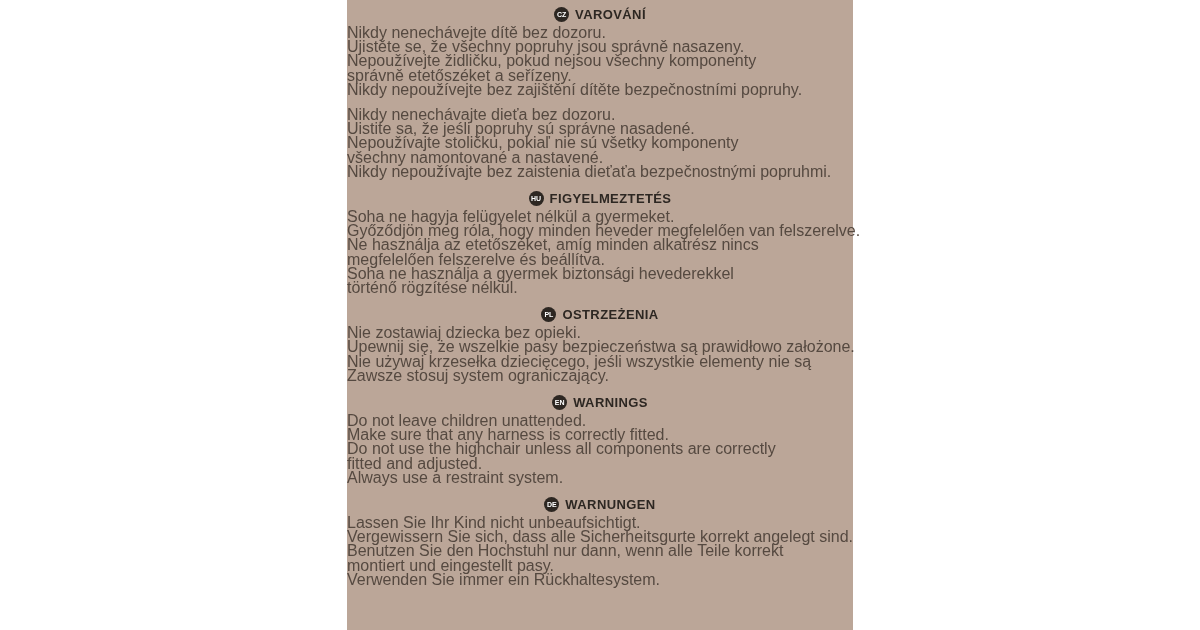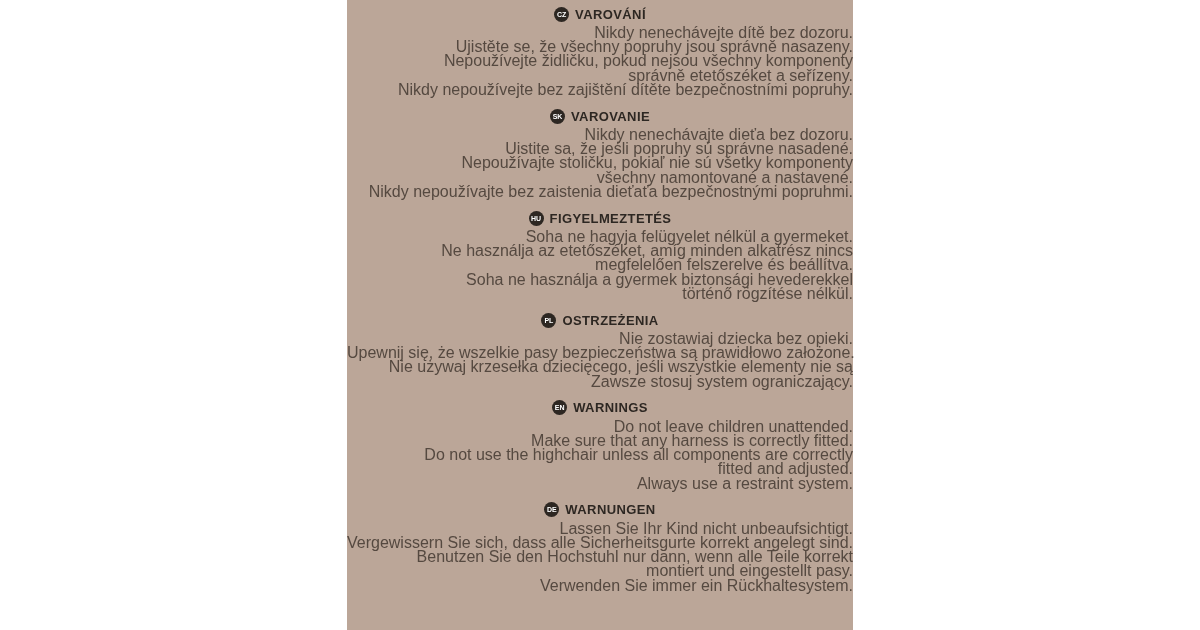--- a/index.html
+++ b/index.html
@@ -22,21 +22,21 @@
     height: 630px;
     background: var(--panel_background, #bba698);
     padding-top: 6px;
     display: flex;
     flex-direction: column;
     align-items: center;
     gap: 11px;
   }
   .warning-section {
     width: 100%;
-    text-align: right;
+    text-align: left;
   }
   .section-heading {
     display: flex;
     align-items: center;
     justify-content: center;
     gap: 6px;
     height: 16px;
     margin-bottom: 4px;
   }
   .section-title {
@@ -82,40 +82,37 @@
     <div class="section-body">
           <div class="warning-line">Nikdy nenechávejte dítě bez dozoru.</div>
           <div class="warning-line">Ujistěte se, že všechny popruhy jsou správně nasazeny.</div>
           <div class="warning-line">Nepoužívejte židličku, pokud nejsou všechny komponenty</div>
           <div class="warning-line">správně etetőszéket a seřízeny.</div>
           <div class="warning-line">Nikdy nepoužívejte bez zajištění dítěte bezpečnostními popruhy.</div>
         </div>
   </section>
 
   <section class="warning-section">
-    <div class="section-heading">
-      <span class="badge">SK</span>
-      <span class="section-title">VAROVANIE</span>
-    </div>
     <div class="section-body">
           <div class="warning-line">Nikdy nenechávajte dieťa bez dozoru.</div>
           <div class="warning-line">Uistite sa, že jeśli popruhy sú správne nasadené.</div>
           <div class="warning-line">Nepoužívajte stoličku, pokiaľ nie sú všetky komponenty</div>
           <div class="warning-line">všechny namontované a nastavené.</div>
           <div class="warning-line">Nikdy nepoužívajte bez zaistenia dieťaťa bezpečnostnými popruhmi.</div>
         </div>
   </section>
 
   <section class="warning-section">
     <div class="section-heading">
       <span class="badge">HU</span>
       <span class="section-title">FIGYELMEZTETÉS</span>
     </div>
     <div class="section-body">
           <div class="warning-line">Soha ne hagyja felügyelet nélkül a gyermeket.</div>
+          <div class="warning-line">Győződjön meg róla, hogy minden heveder megfelelően van felszerelve.</div>
           <div class="warning-line">Ne használja az etetőszéket, amíg minden alkatrész nincs</div>
           <div class="warning-line">megfelelően felszerelve és beállítva.</div>
           <div class="warning-line">Soha ne használja a gyermek biztonsági hevederekkel</div>
           <div class="warning-line">történő rögzítése nélkül.</div>
         </div>
   </section>
 
   <section class="warning-section">
     <div class="section-heading">
       <span class="badge">PL</span>

